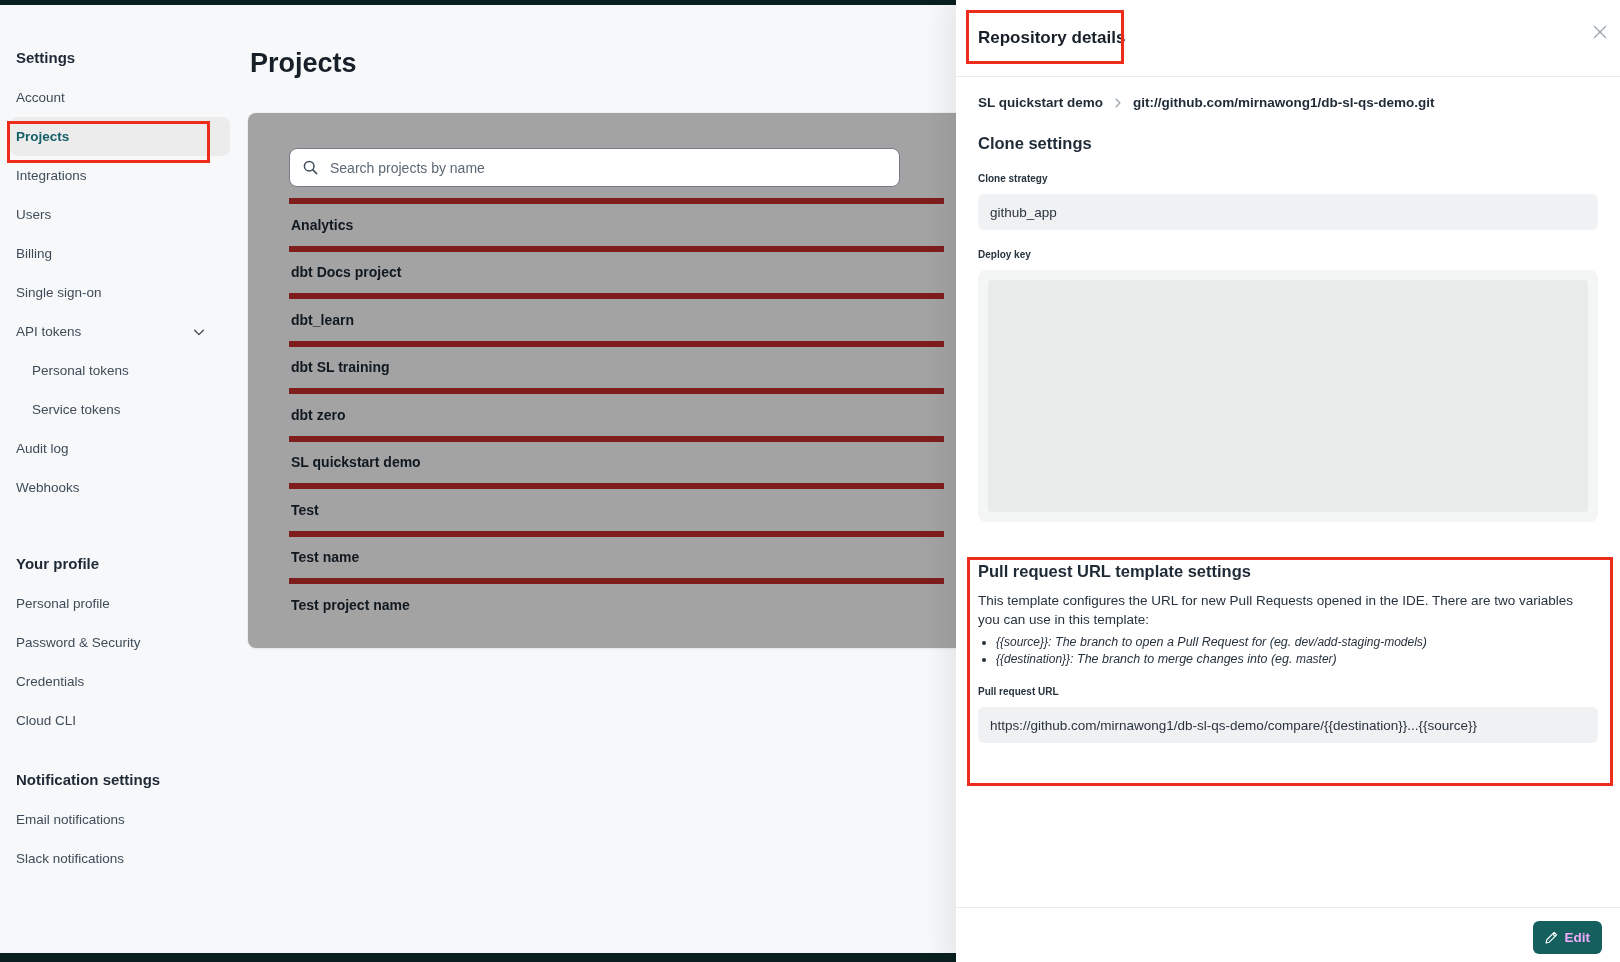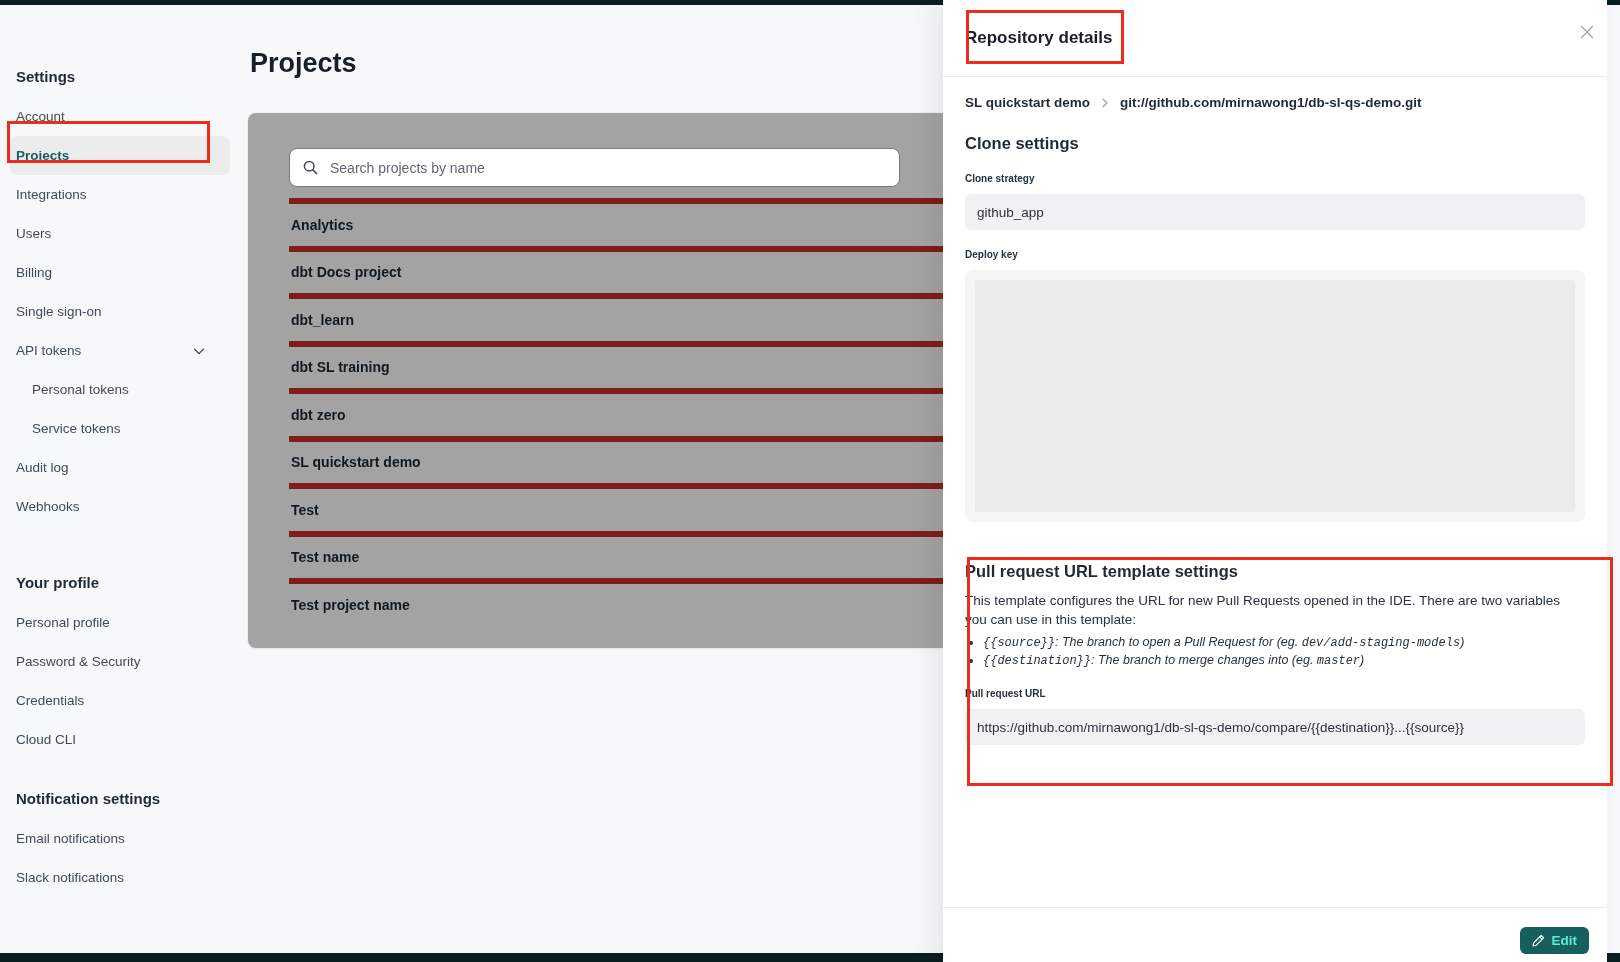--- a/index.html
+++ b/index.html
@@ -9,21 +9,21 @@
     background:#f7f8f9;
     font-family:"Liberation Sans", sans-serif;
     color:#3e4c59;
   }
 
   
   .top-strip { position:absolute; top:0; left:0; width:100%; height:5px; background:#0a1f1f; z-index:1; }
   .bottom-strip { position:absolute; bottom:0; left:0; width:100%; height:9px; background:#0a1f1f; z-index:1; }
 
   
-  .sidebar { position:absolute; top:20px; left:0; width:248px; z-index:2; }
+  .sidebar { position:absolute; top:1px; left:0; width:248px; z-index:2; }
   .side-title { font-size:15px; font-weight:700; color:#1f2a37; margin:47px 0 10px 16px; line-height:20px; }
   .side-title.gap1 { }
   .side-title.gap2 { margin-top:30px; }
   .side-item {
     height:39px; display:flex; align-items:center; padding-left:16px;
     font-size:13.5px; color:#3e4c59; cursor:pointer; position:relative;
   }
   .side-item.indent { padding-left:32px; }
   .side-item.active {
     margin-left:10px; width:220px; padding-left:6px;
@@ -52,21 +52,21 @@
   .search-box input::placeholder { color:#5d6874; }
   .rows { margin-top:11px; width:655px; }
   .project-row {
     height:47.5px; display:flex; align-items:center; padding-left:2px;
     border-top:6px solid #7f1d1d;
     font-size:14px; font-weight:700; color:#101820; cursor:pointer;
   }
 
   
   .panel {
-    position:absolute; top:0; right:13px; width:664px; height:962px;
+    position:absolute; top:0; right:0; width:664px; height:962px;
     background:#ffffff; z-index:5;
     box-shadow:-10px 0 24px rgba(23,31,41,0.08);
   }
   .panel-header {
     height:77px; border-bottom:1px solid #e8eaec;
     display:flex; align-items:center; padding:0 22px; position:relative;
   }
   .panel-title { font-size:17px; font-weight:700; color:#171f29; }
   .close-btn { position:absolute; right:12px; top:24px; cursor:pointer; line-height:0; }
   .panel-body { padding:0 22px; }
@@ -82,30 +82,30 @@
     display:flex; align-items:center; padding:0 12px;
     font-size:13.5px; color:#2a3440;
   }
   .deploy-outer { margin-top:8px; height:252px; background:#f4f5f5; border-radius:8px; padding:10px; }
   .deploy-inner { width:100%; height:100%; background:#e9eaea; border-radius:4px; }
 
   .pr-section { margin-top:38px; }
   .pr-desc { font-size:13.5px; line-height:19px; color:#26323d; margin-top:9px; width:600px; }
   .pr-bullets { margin:5px 0 0 0; padding-left:18px; color:#26323d; }
   .pr-bullets li { font-size:12.5px; line-height:16px; font-style:italic; margin-top:1px; }
-  .code { font-family:Liberation Mono, monospace; font-size:12px; }
+  .code { font-family:Liberation Sans, sans-serif; font-size:12px; }
   .url-box { margin-top:8px; }
 
   .panel-footer {
     position:absolute; bottom:0; left:0; right:0; height:55px;
     background:#fff; border-top:1px solid #e8eaec;
   }
   .edit-btn {
-    position:absolute; right:18px; bottom:8px; height:27px;
-    background:#15605e; color:#5eead4; border:none; border-radius:6px;
+    position:absolute; right:18px; bottom:8px; height:33px;
+    background:#15605e; color:#f0abfc; border:none; border-radius:6px;
     display:flex; align-items:center; gap:7px; padding:0 12px;
     font-size:13.5px; font-weight:700; cursor:pointer;
     font-family:"Liberation Sans", sans-serif;
   }
 
   
   .annotation { position:absolute; border:3px solid #ee2c1c; pointer-events:none; z-index:50; background:transparent; }
   .anno-projects { left:7px; top:121px; width:203px; height:42px; }
   .anno-repo-details { left:966px; top:10px; width:158px; height:54px; }
   .anno-pr-section { left:967px; top:557px; width:646px; height:229px; }

